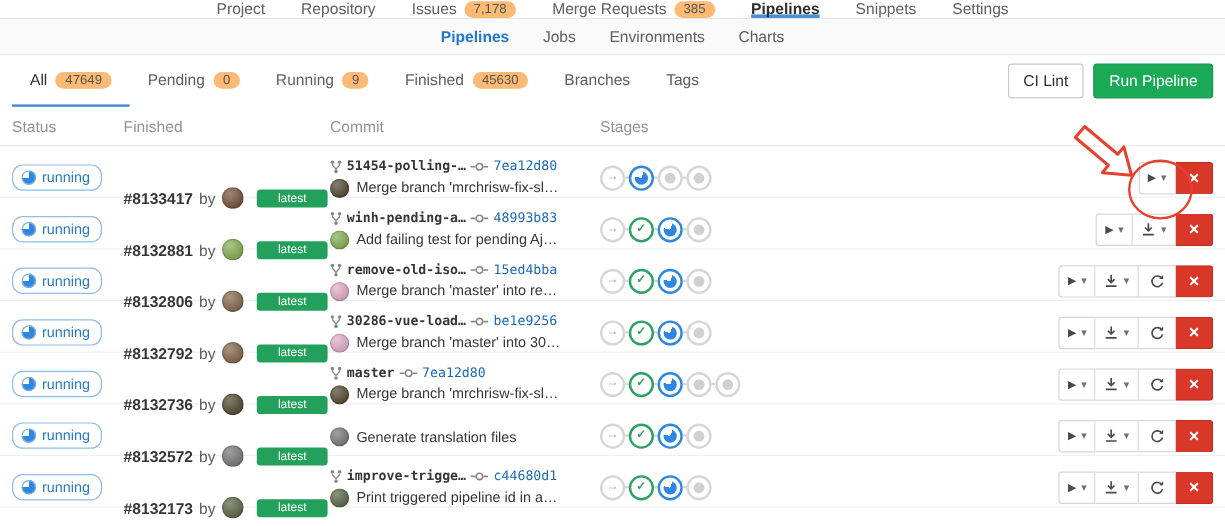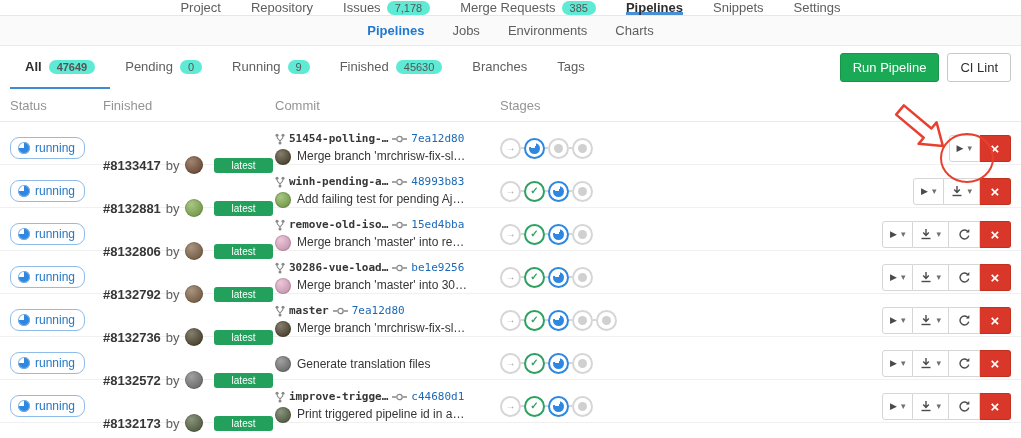--- a/index.html
+++ b/index.html
@@ -4,32 +4,32 @@
 <style>
   * { box-sizing: border-box; }
   body { margin:0; width:1021px; height:438px; background:#fff; position:relative; overflow:hidden;
          font-family:"Liberation Sans", sans-serif; color:#2e2e2e; }
 
   
   .top-nav { height:16px; border-bottom:1px solid #e7e7e7; display:flex; justify-content:center; align-items:stretch; gap:30px; background:#fff; }
   .top-nav .nav-item { display:flex; align-items:center; gap:6px; font-size:13px; color:#5e5e5e; cursor:pointer;
                        border-bottom:3px solid transparent; padding-top:3px; }
   .top-nav .nav-item.active { color:#2e2e2e; font-weight:bold; border-bottom-color:#4a8fd3; }
-  .count-pill { background:#5eead4; color:#555; font-size:11px; padding:1px 8px; border-radius:9px; }
+  .count-pill { background:#fdba74; color:#555; font-size:11px; padding:1px 8px; border-radius:9px; }
 
   
   .sub-nav { height:30px; background:#fafafa; border-bottom:1px solid #eaeaea; display:flex; justify-content:center; align-items:center; gap:28px; }
   .sub-nav .nav-item { font-size:13px; color:#5e5e5e; cursor:pointer; }
   .sub-nav .nav-item.active { color:#1f78d1; font-weight:bold; }
 
   
   .tabs-bar { height:43px; display:flex; align-items:stretch; justify-content:space-between; padding:0 10px; }
   .tabs { display:flex; }
   .tab { display:flex; align-items:center; gap:7px; padding:0 15px; font-size:13px; color:#5e5e5e; cursor:pointer; border-bottom:2px solid transparent; }
-  .tab.active { color:#2e2e2e; font-weight:bold; border-bottom-color:#418bd2; }
+  .tab.active { color:#2e2e2e; font-weight:normal; border-bottom-color:#418bd2; }
   .toolbar { display:flex; align-items:center; gap:8px; }
   .btn { font-size:13px; border-radius:3px; padding:6px 12px; cursor:pointer; border:1px solid transparent; font-family:inherit; }
   .btn-green { background:#1aaa55; border-color:#17954b; color:#fff; }
   .btn-default { background:#fff; border-color:#c9c9c9; color:#2e2e2e; }
 
   
   .grid { display:grid; grid-template-columns:103px 172px 225px 205px 1fr; align-items:center; }
   .t-head { height:33px; border-bottom:1px solid #e9e9e9; color:#959494; font-size:13px; }
   .c-status { padding-left:10px; }
   .p-row { height:43px; border-bottom:1px solid #f0f0f0; }
@@ -134,22 +134,22 @@
           <span class="count-pill">45630</span>
         </a>
         <a class="tab">
           <span>Branches</span>
         </a>
         <a class="tab">
           <span>Tags</span>
         </a>
       </div>
     <div class="toolbar">
+      <button class="btn btn-default">CI Lint</button>
       <button class="btn btn-green">Run Pipeline</button>
-      <button class="btn btn-default">CI Lint</button>
     </div>
   </div>
 
   <div class="t-head grid">
     <div class="cell c-status">Status</div>
     <div class="cell">Finished</div>
     <div class="cell">Commit</div>
     <div class="cell">Stages</div>
     <div class="cell"></div>
   </div>

